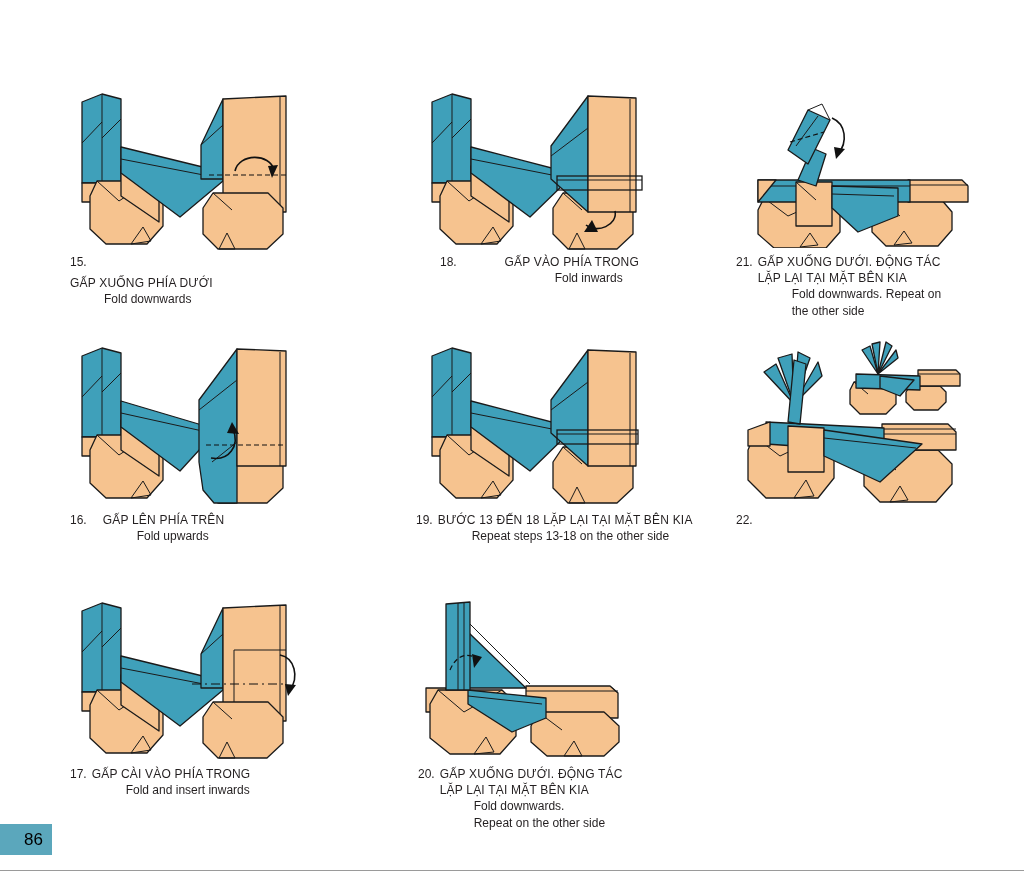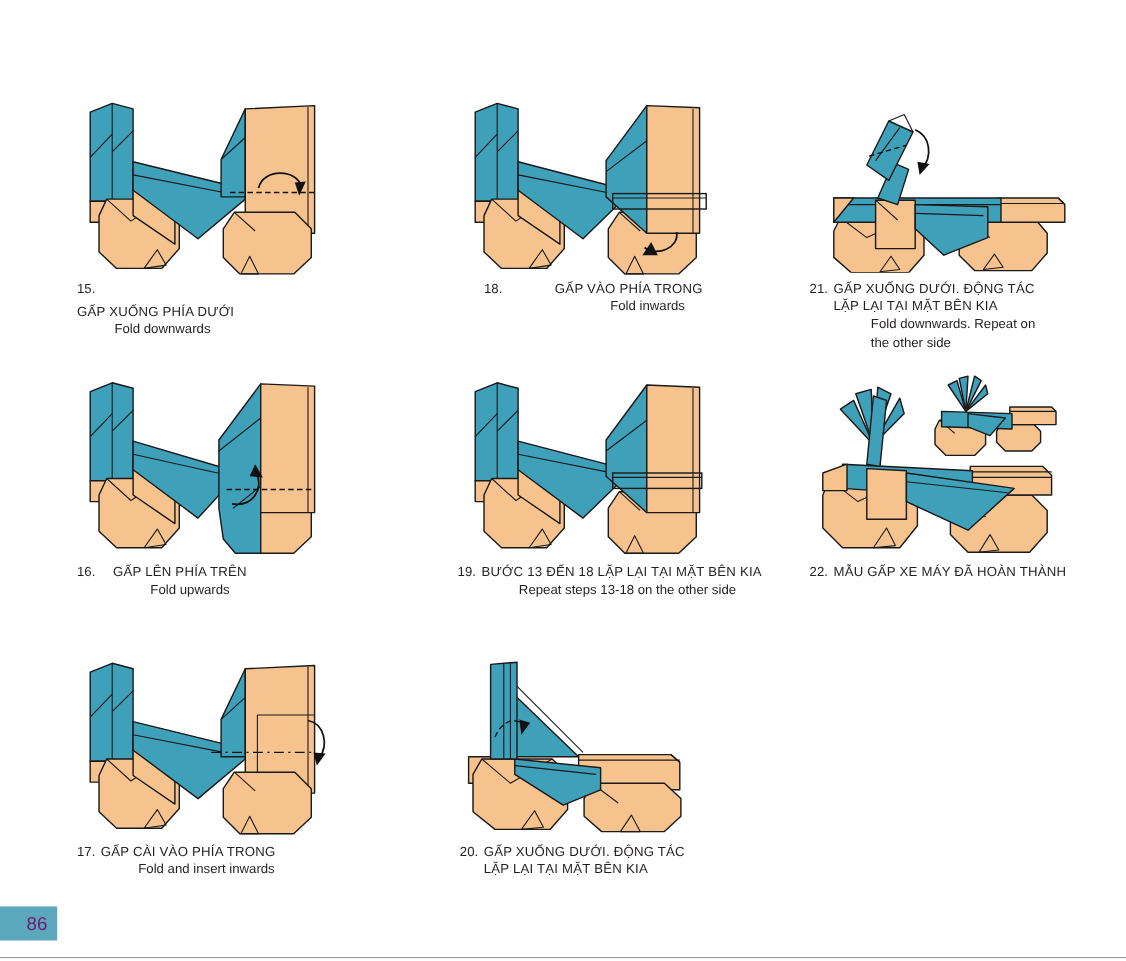--- a/index.html
+++ b/index.html
@@ -20,21 +20,21 @@
   .ah{fill:#111;stroke:none;}
   
   .caption{position:absolute;display:flex;gap:5px;font-size:12px;line-height:1.35;}
   .caption .num{flex:none;}
   .cap-vn{letter-spacing:0.2px;}
   .cap-en{white-space:pre-line;padding-left:34px;}
   
   .page-badge{
     position:absolute;left:0;top:824px;width:52px;height:31px;background:#5ba7bc;
     display:flex;align-items:center;justify-content:flex-end;padding-right:9px;
-    box-sizing:border-box;font-size:17px;color:#701a75;
+    box-sizing:border-box;font-size:17px;color:#000000;
   }
   .bottom-rule{position:absolute;left:0;top:870px;width:1024px;height:0;border-top:1px solid #9a9a9a;}
 </style>
 </head>
 <body>
 
 <div>
 
   <div class="fig" style="left:62px;top:86px;width:232px;height:166px;">
     <svg viewBox="0 0 232 166">
@@ -239,21 +239,20 @@
         <polygon class="t" points="64,74 48,28 62,24"></polygon>
         <polygon class="t" points="64,74 68,22 80,28"></polygon>
         <polygon class="t" points="64,74 88,32 92,46"></polygon>
         <polygon class="t" points="58,92 64,30 76,34 70,94"></polygon>
       </g>
     </svg>
   </div>
   <div class="caption" style="left:736px;top:512px;">
     <span class="num">22.</span>
     <span style="width:260px;">
-      <div class="cap-vn">MẪU GẤP XE MÁY ĐÃ HOÀN THÀNH</div>
     </span>
   </div>
 
   <div class="fig" style="left:62px;top:595px;width:242px;height:166px;">
     <svg viewBox="0 0 242 166">
       <polygon class="t" points="20,16 40,8 59,13 59,97 20,97"></polygon>
       <polyline class="ln" points="40,8 40,97"></polyline>
       <polyline class="ln" points="20,57 40,36"></polyline>
       <polyline class="ln" points="40,52 59,33"></polyline>
       <polygon class="o" points="20,97 59,97 59,116 20,116"></polygon>
@@ -305,20 +304,22 @@
       <polyline class="ln" points="44,5 44,92"></polyline>
       <polyline class="ln" points="50,4 50,92"></polyline>
       <path class="dash" d="M36,72 C42,58 52,54 62,60"></path>
       <polygon class="ah" points="58,56 68,59 60,70"></polygon>
     </svg>
   </div>
   <div class="caption" style="left:418px;top:766px;">
     <span class="num">20.</span>
     <span style="width:185px;">
       <div class="cap-vn">GẤP XUỐNG DƯỚI. ĐỘNG TÁC LẶP LẠI TẠI MẶT BÊN KIA</div>
+      <div class="cap-en">Fold downwards.
+Repeat on the other side</div>
     </span>
   </div>
 
   <div class="page-badge">
     <span>86</span>
   </div>
   <div class="bottom-rule"></div>
 
 </div>
 

